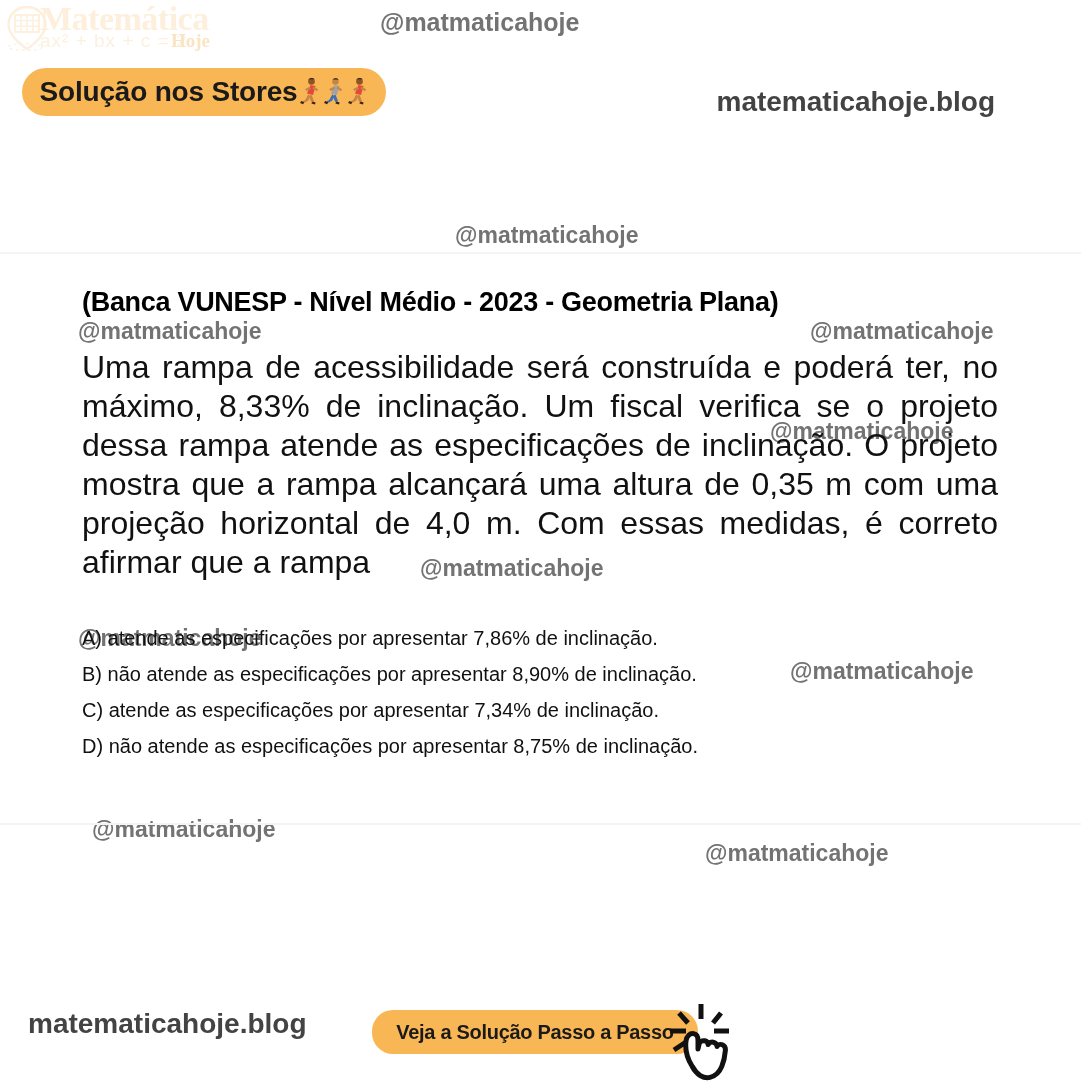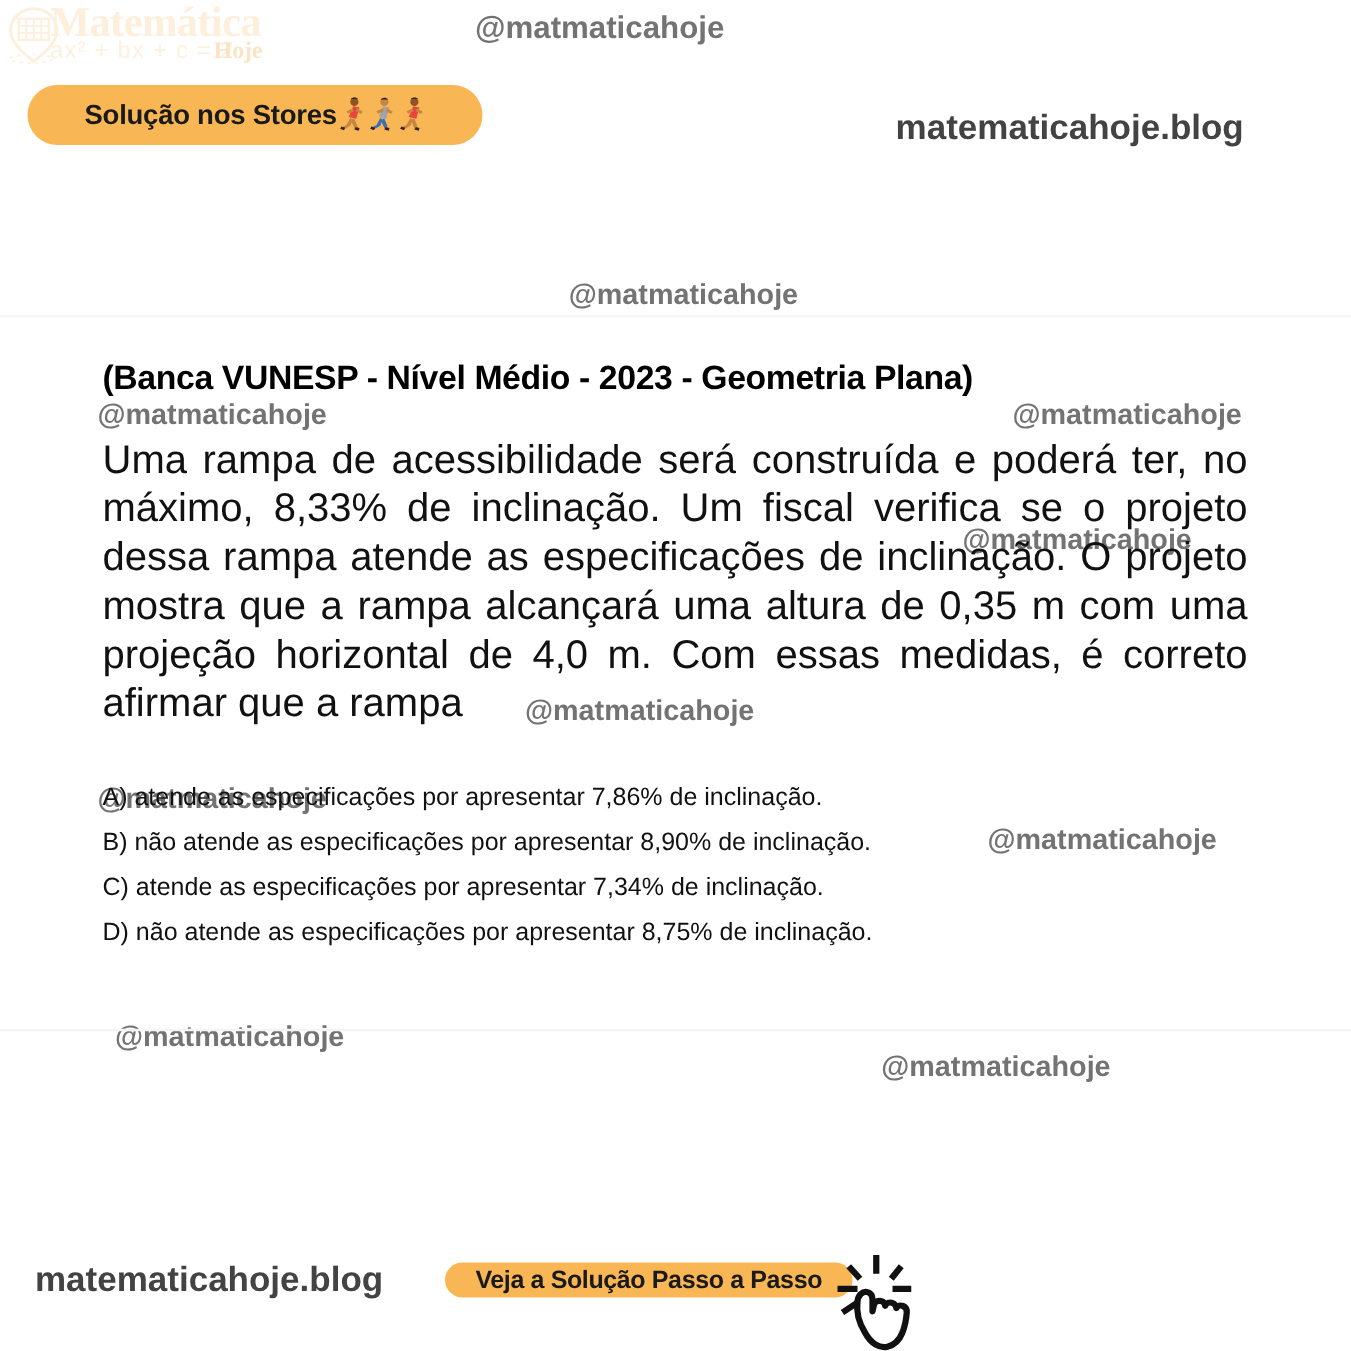--- a/index.html
+++ b/index.html
@@ -87,21 +87,21 @@
     display: flex;
     align-items: center;
     justify-content: center;
     padding: 0;
     z-index: 3;
     cursor: pointer;
   }
   .store-btn-label {
     font-family: "Liberation Sans", sans-serif;
     font-weight: bold;
-    font-size: 22px;
+    font-size: 28px;
     color: #1a1a1a;
     letter-spacing: -0.2px;
     text-align: right;
   }
   .runner-row {
     display: inline-flex;
     align-items: center;
     gap: 2px;
     margin-left: 1px;
   }
@@ -182,24 +182,24 @@
     left: 28px;
     top: 1008px;
     font-family: "Liberation Sans", sans-serif;
     font-weight: bold;
     font-size: 28px;
     color: #434343;
     z-index: 2;
   }
   .cta-btn {
     position: absolute;
-    left: 356px;
+    left: 372px;
     top: 1010px;
     width: 326px;
-    height: 28px;
+    height: 44px;
     background: #f9b655;
     border: none;
     border-radius: 21px;
     display: flex;
     align-items: center;
     justify-content: center;
     padding: 0;
     z-index: 3;
     cursor: pointer;
   }

